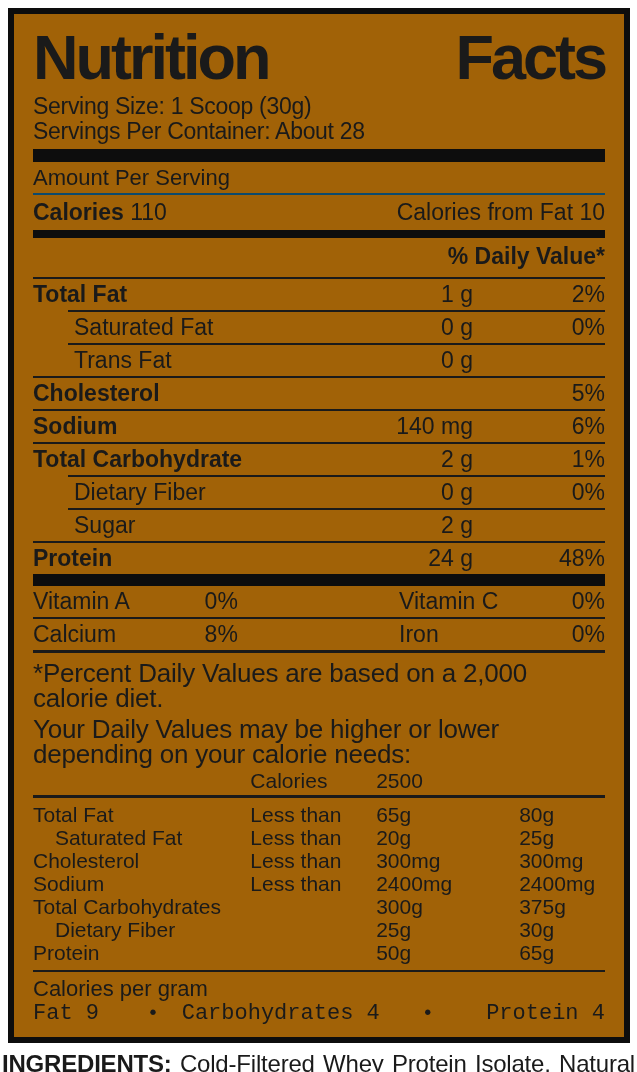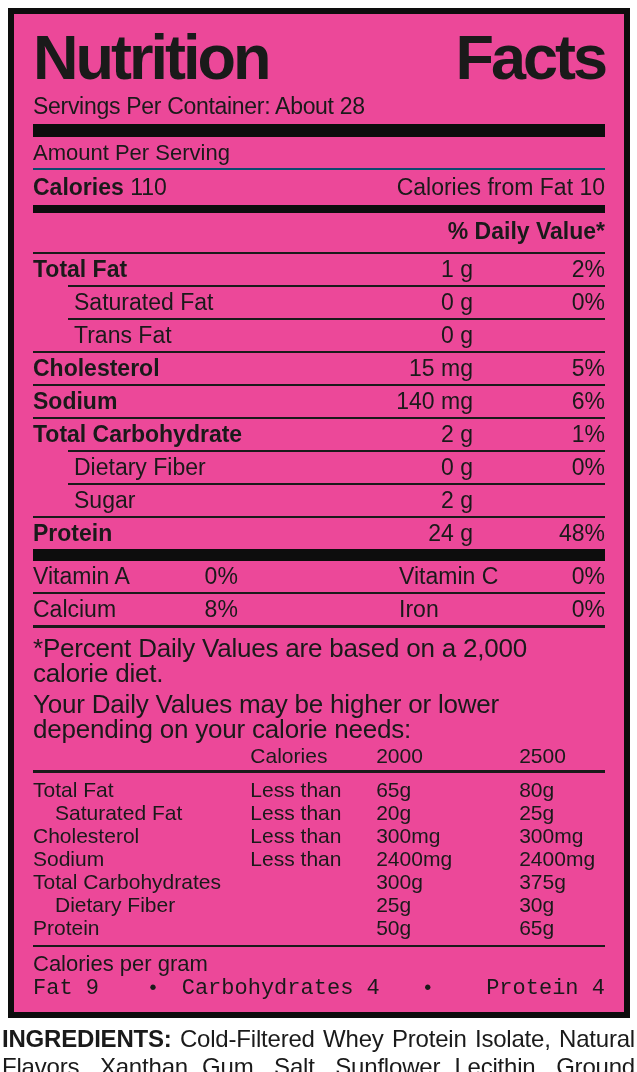--- a/index.html
+++ b/index.html
@@ -8,21 +8,21 @@
     background: #ffffff;
     font-family: "Liberation Sans", "DejaVu Sans", sans-serif;
     color: #1a1a1a;
     overflow: hidden;
   }
   .nf-box {
     width: 622px;
     margin: 8px 0 0 8px;
     border: 6px solid #0d0d0d;
     padding: 8px 19px 8px 19px;
-    background: #ec4899;
+    background: #a16207;
   }
   .nf-title {
     font-size: 63px;
     font-weight: bold;
     letter-spacing: -3px;
     line-height: 66px;
     text-align: justify;
     text-align-last: justify;
     margin-top: 2px;
     margin-bottom: 4px;
@@ -117,20 +117,21 @@
     text-align: justify;
   }
 </style>
 </head>
 <body>
 
 <div class="nf-box">
 
   <div class="nf-title">Nutrition Facts</div>
 
+  <div class="serv-line">Serving Size: 1 Scoop (30g)</div>
   <div class="serv-line">Servings Per Container: About 28</div>
 
   <div class="bar-thick"></div>
 
   <div class="aps">Amount Per Serving</div>
 
   <div class="cal-row">
     <span><b class="b">Calories</b> <span>110</span></span>
     <span>Calories from Fat 10</span>
   </div>
@@ -149,21 +150,20 @@
     <span class="amt">0 g</span>
     <span class="dv">0%</span>
   </div>
   <div class="nrow sub">
     <span class="nm">Trans Fat</span>
     <span class="amt">0 g</span>
     <span class="dv"></span>
   </div>
   <div class="nrow">
     <span class="nm b">Cholesterol</span>
-    <span class="amt">15 mg</span>
     <span class="dv">5%</span>
   </div>
   <div class="nrow">
     <span class="nm b">Sodium</span>
     <span class="amt">140 mg</span>
     <span class="dv">6%</span>
   </div>
   <div class="nrow">
     <span class="nm b">Total Carbohydrate</span>
     <span class="amt">2 g</span>
@@ -202,21 +202,20 @@
     </div>
   </div>
 
   <div class="foot first">*Percent Daily Values are based on a 2,000 calorie diet.</div>
   <div class="foot">Your Daily Values may be higher or lower depending on your calorie needs:</div>
 
   <div class="dv-table">
     <div class="trow head">
       <span></span>
       <span>Calories</span>
-      <span>2000</span>
       <span>2500</span>
     </div>
     <div class="tbody">
       <div class="trow">
         <span>Total Fat</span>
         <span>Less than</span>
         <span>65g</span>
         <span>80g</span>
       </div>
       <div class="trow">

